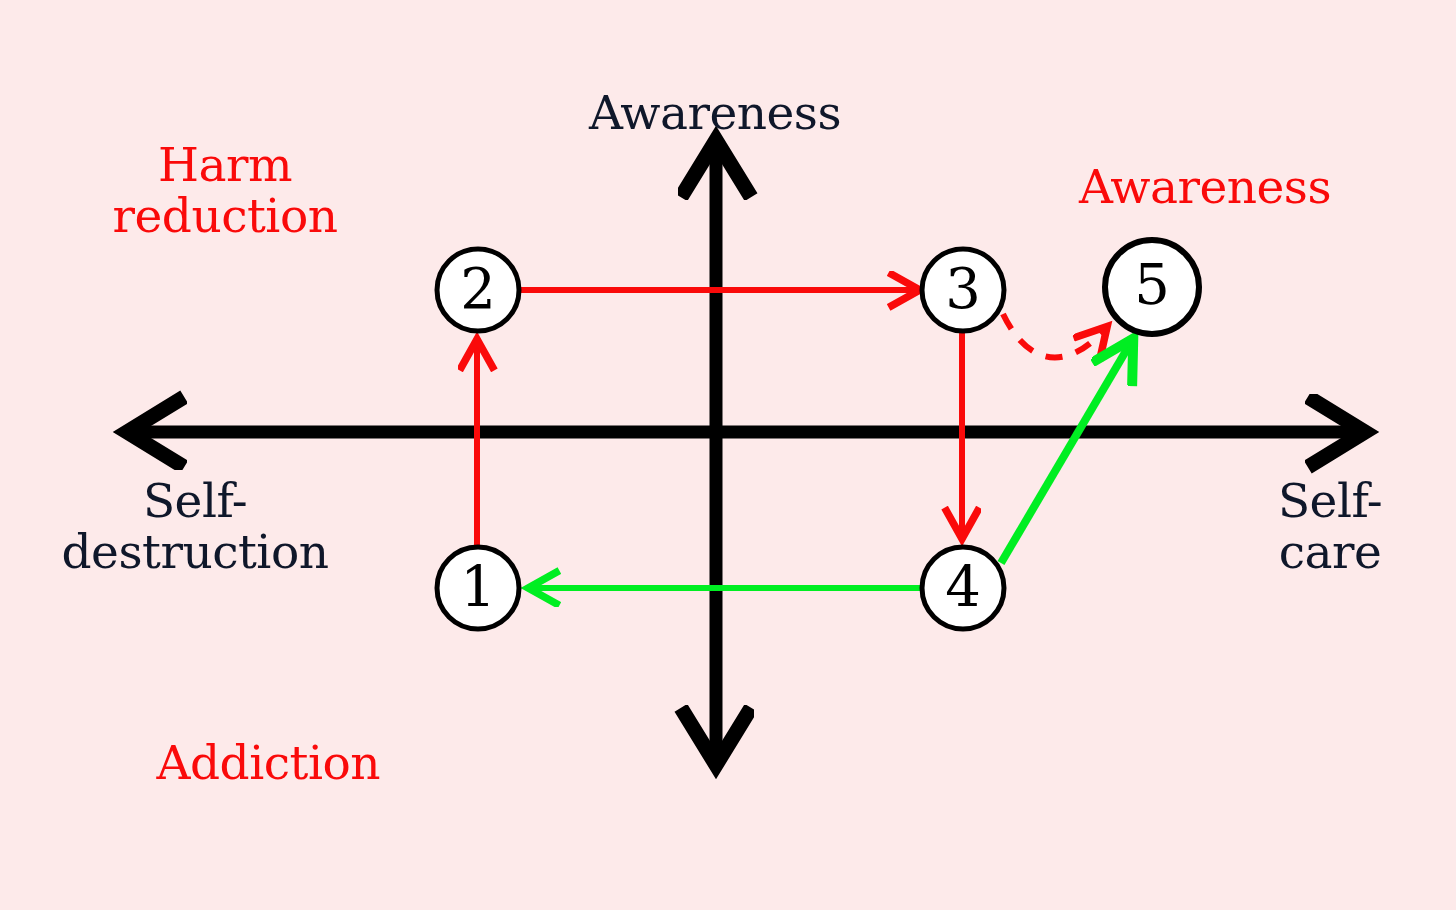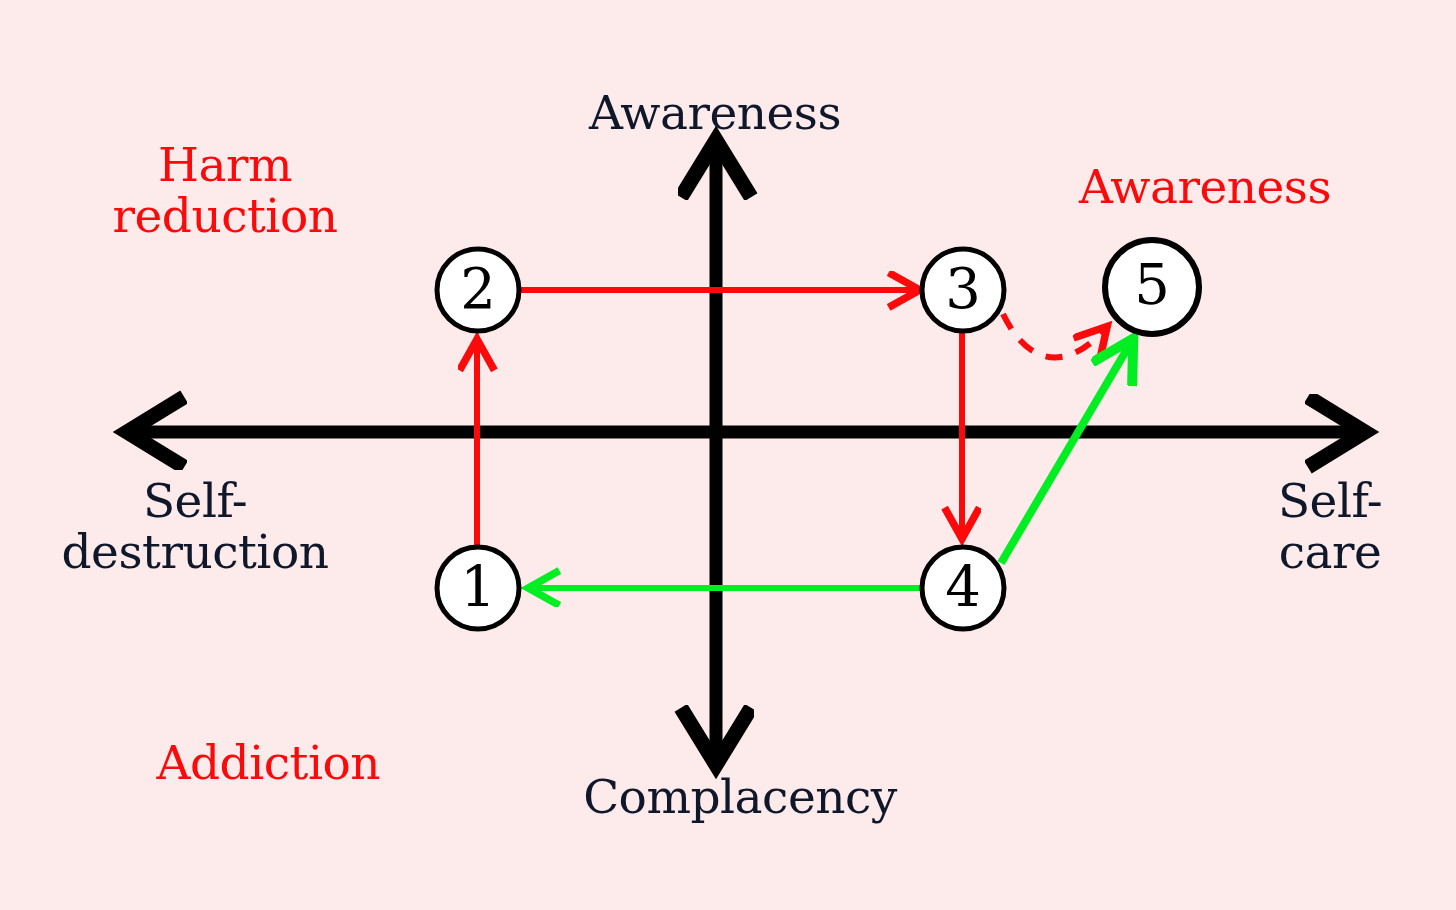--- a/index.html
+++ b/index.html
@@ -89,21 +89,20 @@
   </svg>
 
   <div class="node-num" style="left:438px; top:559px; width:80px;">1</div>
   <div class="node-num" style="left:438px; top:261px; width:80px;">2</div>
   <div class="node-num" style="left:923px; top:261px; width:80px;">3</div>
   <div class="node-num" style="left:923px; top:559px; width:80px;">4</div>
   <div class="node-num" style="left:1112px; top:257px; width:80px;">5</div>
 
   <div class="lbl lbl-axis" style="left:555px; top:88px; width:320px;">Awareness</div>
 
-  <div class="lbl lbl-axis" style="left:560px; top:772px; width:360px;">Complacency</div>
 
   <div class="lbl lbl-axis" style="left:30px; top:476px; width:330px;">Self-
 destruction</div>
 
   <div class="lbl lbl-axis" style="left:1225px; top:476px; width:210px;">Self-
 care</div>
 
   <div class="lbl lbl-quad" style="left:65px; top:140px; width:320px;">Harm
 reduction</div>
 

